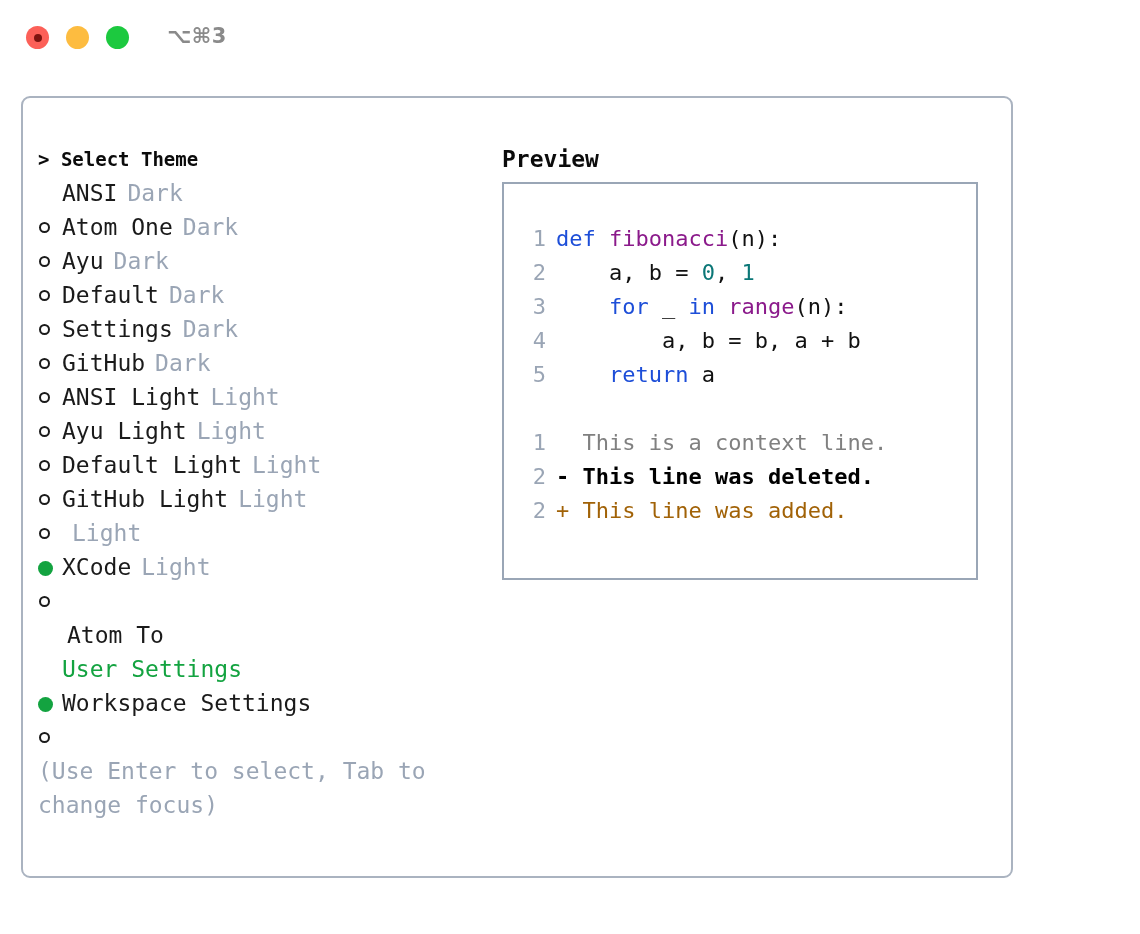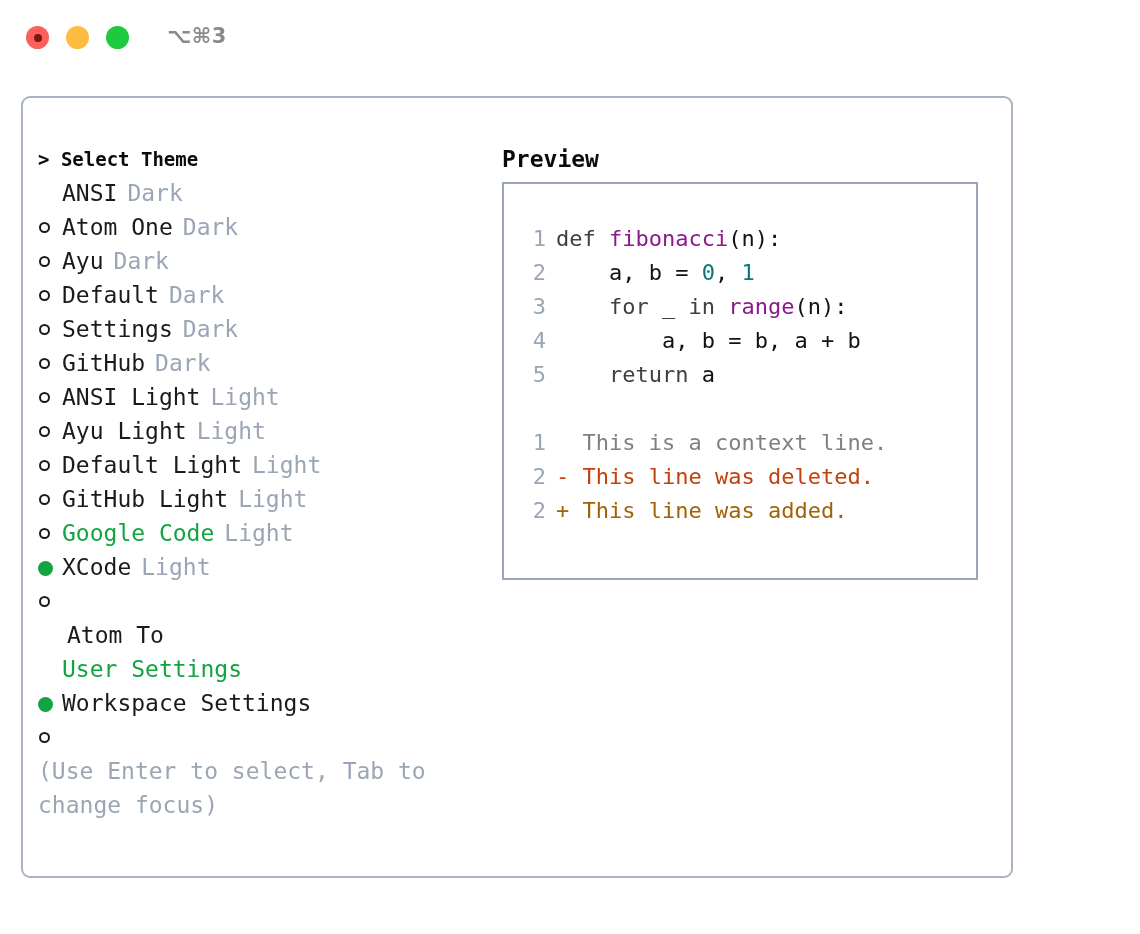--- a/index.html
+++ b/index.html
@@ -199,27 +199,27 @@
   .lineno {
     width: 34px;
     flex: 0 0 34px;
     text-align: right;
     color: #9aa5b5;
     padding-right: 10px;
     box-sizing: border-box;
   }
   .codetext { white-space: pre; }
 
-  .tok-kw   { color: #404040; }
+  .tok-kw   { color: #1d4ed8; }
   .tok-fn   { color: #8b1a8b; }
   .tok-num  { color: #0b7777; }
   .tok-pl   { color: #111111; }
 
   .diff-ctx { color: #808080; }
-  .diff-del { color: #c2410c; }
+  .diff-del { color: #000000; font-weight: bold; }
   .diff-add { color: #a16207; }
 
   .gap-line { height: 34px; }
 </style>
 </head>
 <body>
 
 <div class="window">
 
   <div class="titlebar">
@@ -294,21 +294,20 @@
         </div>
 
         <div class="opt">
           <span class="marker"><span class="ring"></span></span>
           <span class="opt-name">GitHub Light</span>
           <span class="opt-kind">Light</span>
         </div>
 
         <div class="opt">
           <span class="marker"><span class="fill"></span></span>
-          <span class="opt-name sel">Google Code</span>
           <span class="opt-kind">Light</span>
         </div>
 
         <div class="opt">
           <span class="marker"><span class="ring"></span></span>
           <span class="opt-name">XCode</span>
           <span class="opt-kind">Light</span>
         </div>
 
       </div>

